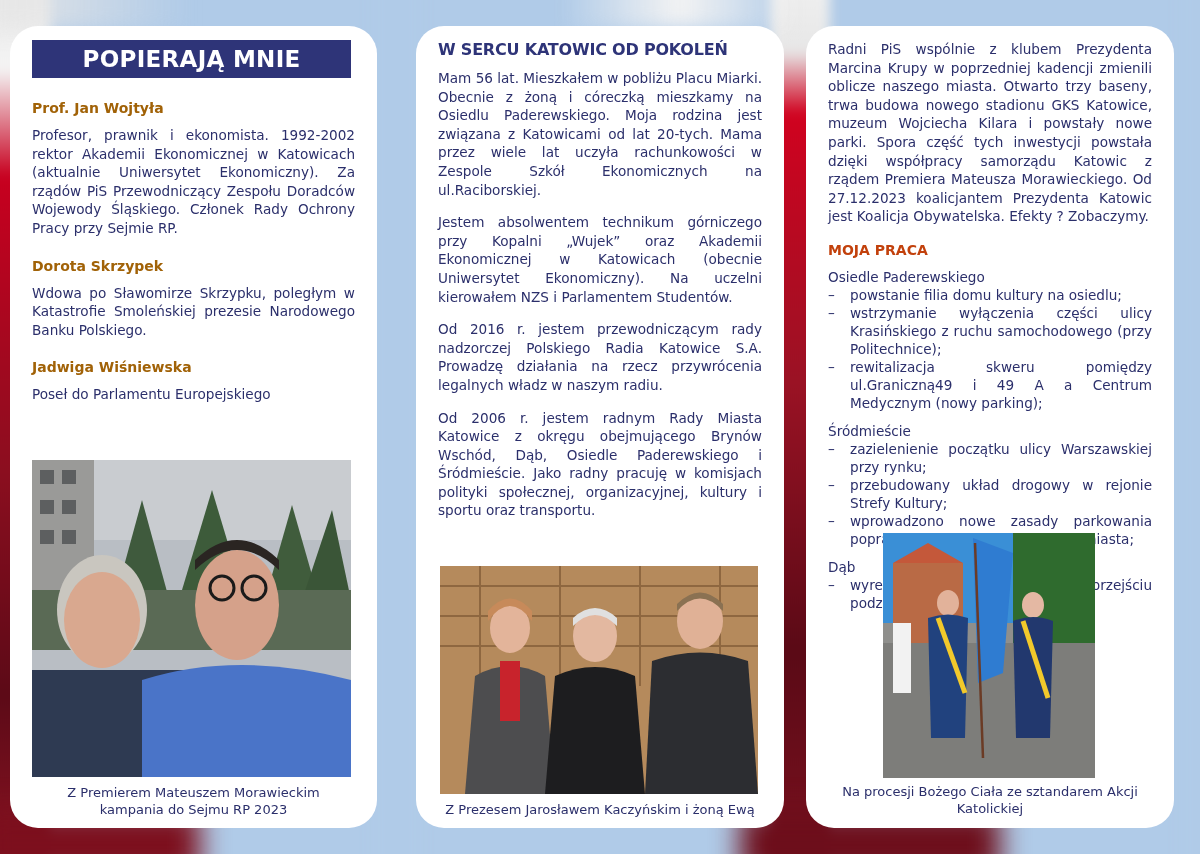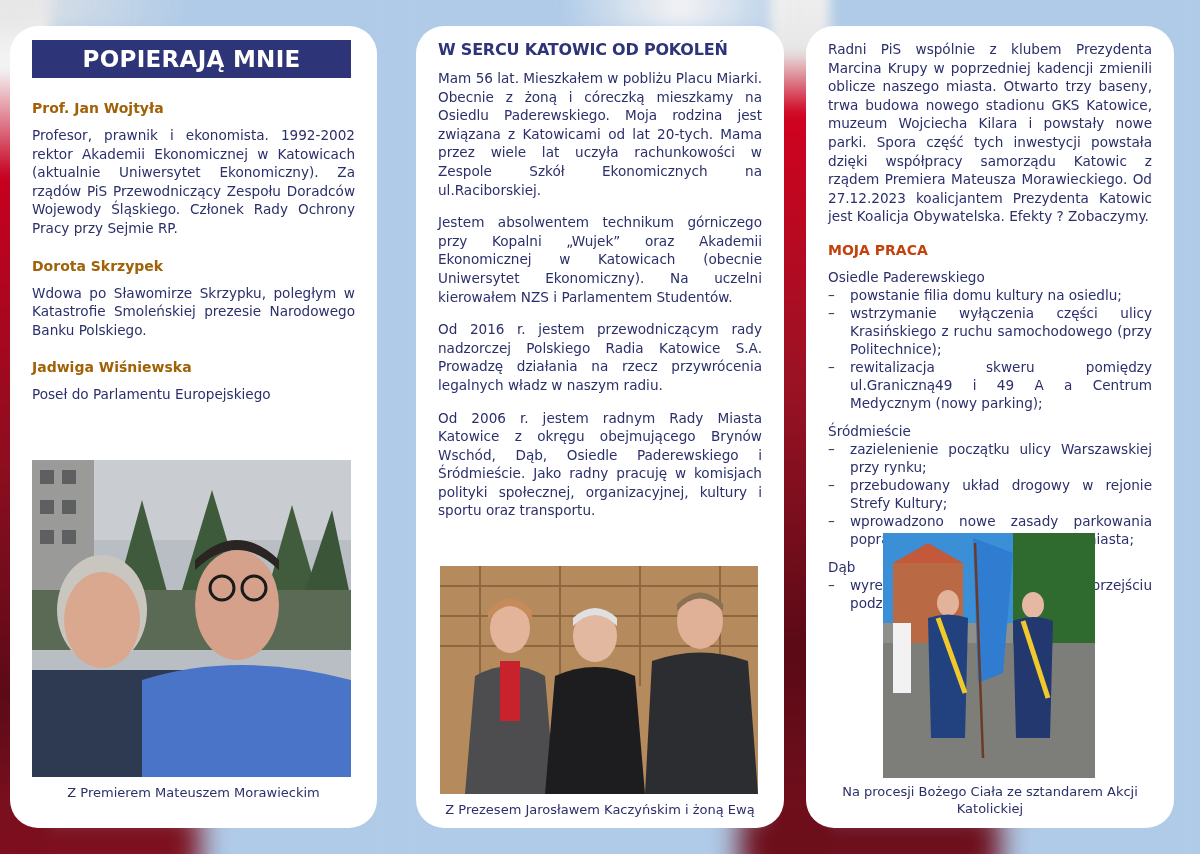--- a/index.html
+++ b/index.html
@@ -149,20 +149,21 @@
       <rect x="0" y="210" width="160" height="107" fill="#2e3a52"></rect>
       <ellipse cx="205" cy="145" rx="42" ry="55" fill="#d5a18a"></ellipse>
       <path d="M163 110 Q205 70 247 110 L247 100 Q205 60 163 100 Z" fill="#2a2522"></path>
       <circle cx="190" cy="128" r="12" fill="none" stroke="#1a1a1a" stroke-width="3"></circle>
       <circle cx="222" cy="128" r="12" fill="none" stroke="#1a1a1a" stroke-width="3"></circle>
       <path d="M110 220 Q205 190 319 220 L319 317 L110 317 Z" fill="#4a74c8"></path>
     </svg>
   </div>
   <div class="caption">
     <div>Z Premierem Mateuszem Morawieckim</div>
+    <div>kampania do Sejmu RP 2023</div>
   </div>
 </section>
 
 <section class="panel p2">
   <h2 class="heading">W SERCU KATOWIC OD POKOLEŃ</h2>
   <p class="para">Mam 56 lat. Mieszkałem w pobliżu Placu Miarki. Obecnie z żoną i córeczką mieszkamy na Osiedlu Paderewskiego. Moja rodzina jest związana z Katowicami od lat 20-tych. Mama przez wiele lat uczyła rachunkowości w Zespole Szkół Ekonomicznych na ul.Raciborskiej.</p>
   <p class="para">Jestem absolwentem technikum górniczego przy Kopalni „Wujek” oraz Akademii Ekonomicznej w Katowicach (obecnie Uniwersytet Ekonomiczny). Na uczelni kierowałem NZS i Parlamentem Studentów.</p>
   <p class="para">Od 2016 r. jestem przewodniczącym rady nadzorczej Polskiego Radia Katowice S.A. Prowadzę działania na rzecz przywrócenia legalnych władz w naszym radiu.</p>
   <p class="para">Od 2006 r. jestem radnym Rady Miasta Katowice z okręgu obejmującego Brynów Wschód, Dąb, Osiedle Paderewskiego i Śródmieście. Jako radny pracuję w komisjach polityki społecznej, organizacyjnej, kultury i sportu oraz transportu.</p>
 

